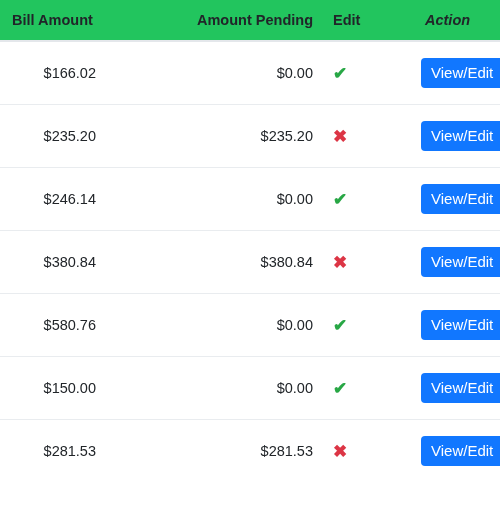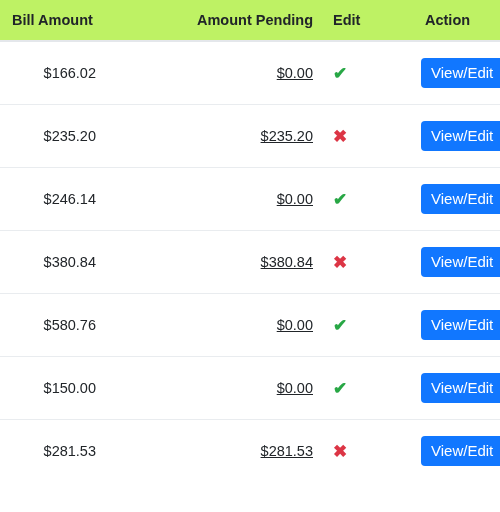--- a/index.html
+++ b/index.html
@@ -34,41 +34,41 @@
   col.c-action  { width: 96px;  }
 
   thead th {
     font-size: 14.5px;
     font-weight: 700;
     color: #212529;
     padding: 0;
     height: 41px;
     vertical-align: middle;
     border-bottom: 2px solid #e4e7eb;
-    background: #bef264;
+    background: #22c55e;
     white-space: nowrap;
   }
   th.th-bill    { text-align: left;  padding-left: 12px; }
   th.th-pending { text-align: right; padding-right: 4px; }
   th.th-paid    { text-align: left;  padding-left: 16px; }
-  th.th-action  { text-align: left;  padding-left: 21px; }
+  th.th-action  { text-align: left;  padding-left: 21px; font-style: italic; }
 
   tbody td {
     height: 53px;
     padding: 16px;
     vertical-align: middle;
     font-size: 14.5px;
     color: #212529;
     border-bottom: 1px solid #e9ecef;
     background: #ffffff;
   }
   tbody tr:last-child td { border-bottom: none; }
 
   td.amount  { text-align: right; padding-right: 64px; }
-  td.pending { text-align: right; padding-right: 4px; text-decoration: underline; }
+  td.pending { text-align: right; padding-right: 4px; }
   td.paid    { text-align: left;  padding-left: 16px; }
   td.action  { text-align: left;  padding-left: 17px; }
 
   .mark {
     font-size: 17px;
     line-height: 1;
     font-weight: 700;
     display: inline-block;
   }
   .mark.yes { color: #28a745; }

